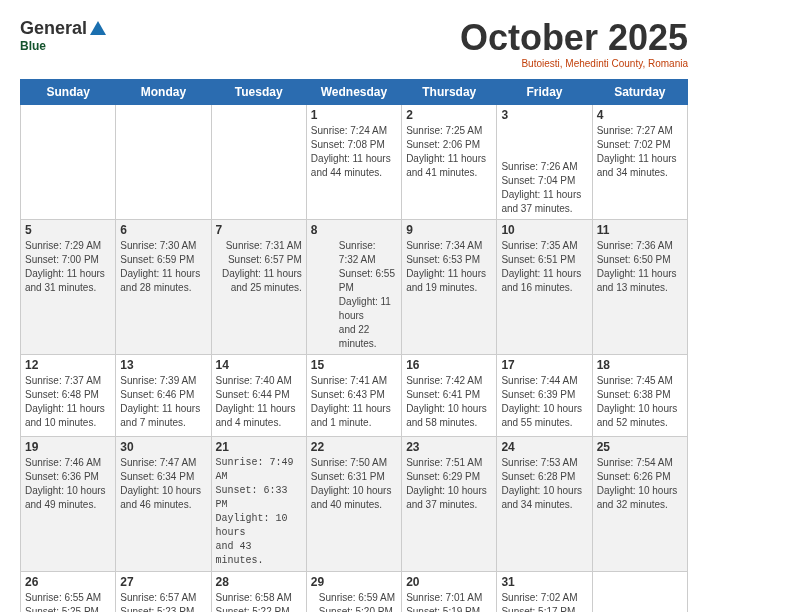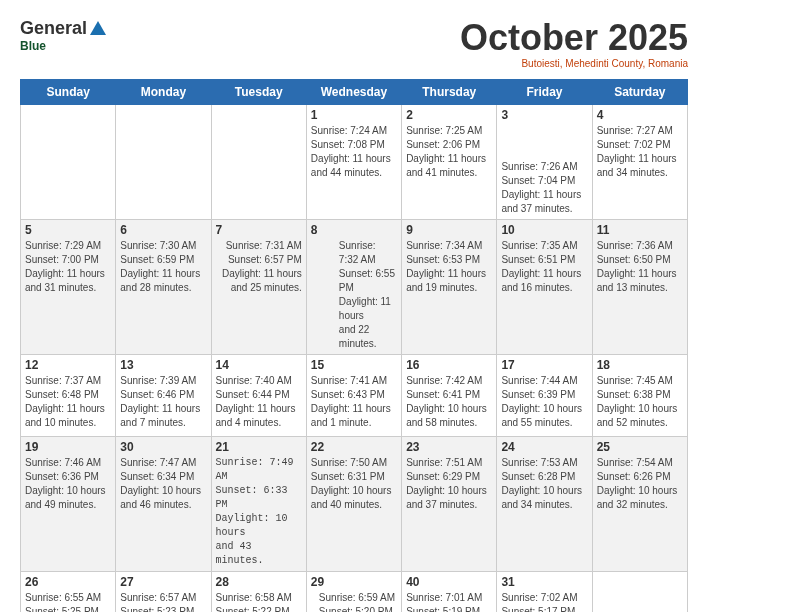--- a/index.html
+++ b/index.html
@@ -354,21 +354,21 @@
 and 23 minutes.</div>
           </td>
           <td>
             <span class="day-num">29</span>
             <div class="day-info" style="white-space: pre-line; margin-left: 8px;">Sunrise: 6:59 AM
 Sunset: 5:20 PM
 Daylight: 10 hours
 and 20 minutes.</div>
           </td>
           <td>
-            <span class="day-num">40</span>
+            <span class="day-num">20</span>
             <div class="day-info" style="white-space: pre-line;">Sunrise: 7:01 AM
 Sunset: 5:19 PM
 Daylight: 10 hours
 and 17 minutes.</div>
           </td>
           <td>
             <span class="day-num">31</span>
             <div class="day-info" style="white-space: pre-line;">Sunrise: 7:02 AM
 Sunset: 5:17 PM
 Daylight: 10 hours

